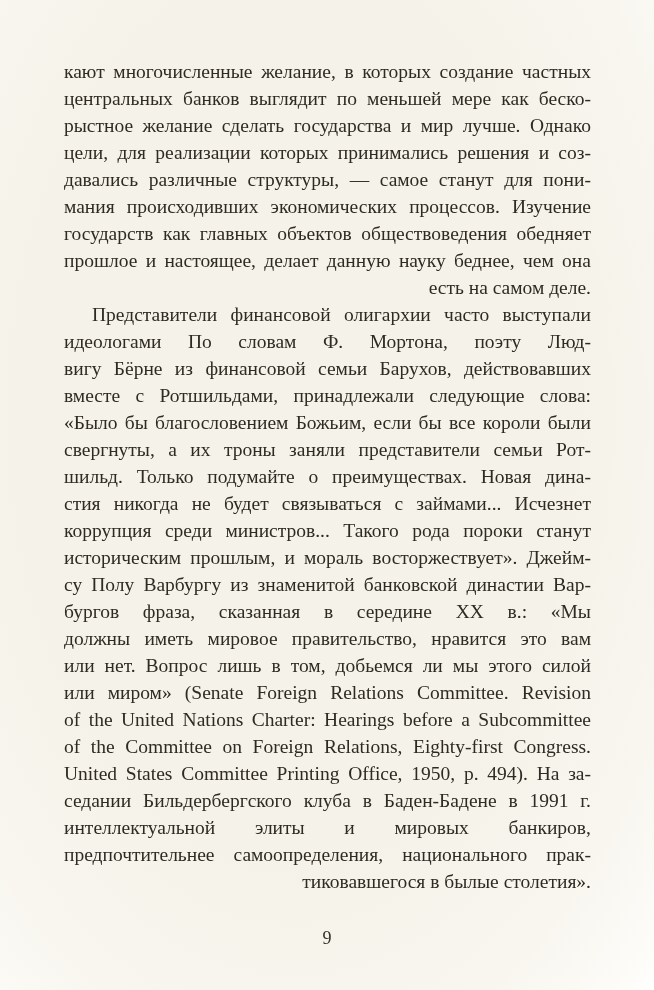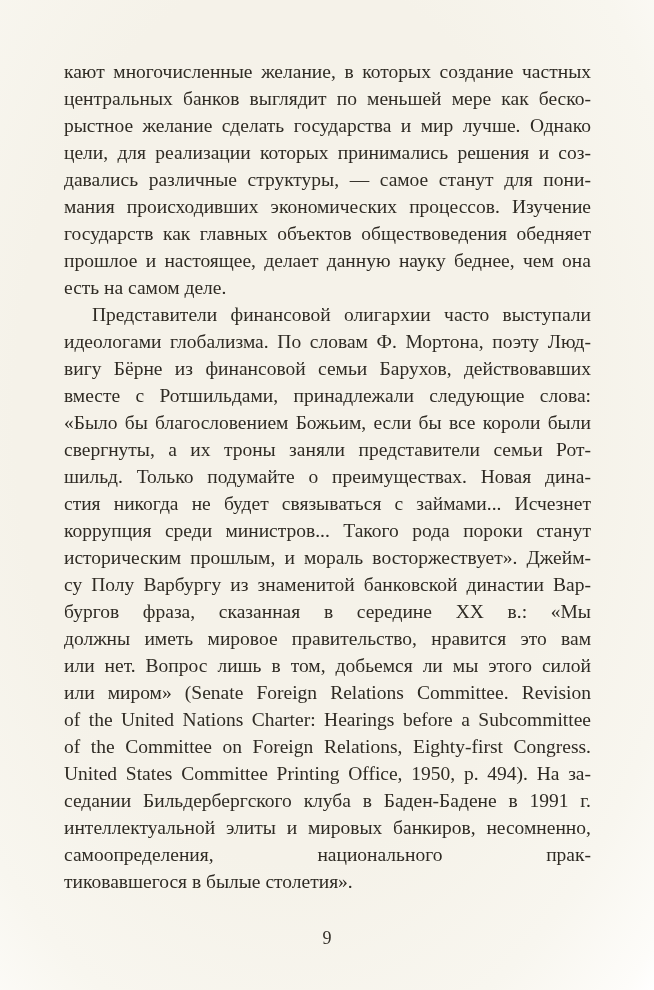--- a/index.html
+++ b/index.html
@@ -31,21 +31,21 @@
   .line {
     height: 27px;
     line-height: 27px;
     font-size: 19.5px;
     display: flex;
     justify-content: space-between;
     white-space: nowrap;
   }
   .line.last {
     display: block;
-    text-align: left;
+    text-align: right;
   }
   .line.indent {
     padding-left: 28px;
   }
   .page-number {
     position: absolute;
     top: 926px;
     left: 0;
     width: 100%;
     text-align: center;
@@ -140,21 +140,20 @@
       <div class="paragraph">
         <div class="line indent">
           <span>Представители</span>
           <span>финансовой</span>
           <span>олигархии</span>
           <span>часто</span>
           <span>выступали</span>
         </div>
         <div class="line">
           <span>идеологами</span>
-          <span>глобализма.</span>
           <span>По</span>
           <span>словам</span>
           <span>Ф.</span>
           <span>Мортона,</span>
           <span>поэту</span>
           <span>Люд-</span>
         </div>
         <div class="line">
           <span>вигу</span>
           <span>Бёрне</span>
@@ -322,23 +321,23 @@
           <span>в</span>
           <span>1991</span>
           <span>г.</span>
         </div>
         <div class="line">
           <span>интеллектуальной</span>
           <span>элиты</span>
           <span>и</span>
           <span>мировых</span>
           <span>банкиров,</span>
-          <span>несомненно,</span>
-        </div>
-        <div class="line">
+        </div>
+        <div class="line">
+          <span>предпочтительнее</span>
           <span>самоопределения,</span>
           <span>национального</span>
           <span>прак-</span>
         </div>
         <div class="line last">тиковавшегося в былые столетия».</div>
       </div>
     </div>
   <div class="page-number">9</div>
 </div>
 

